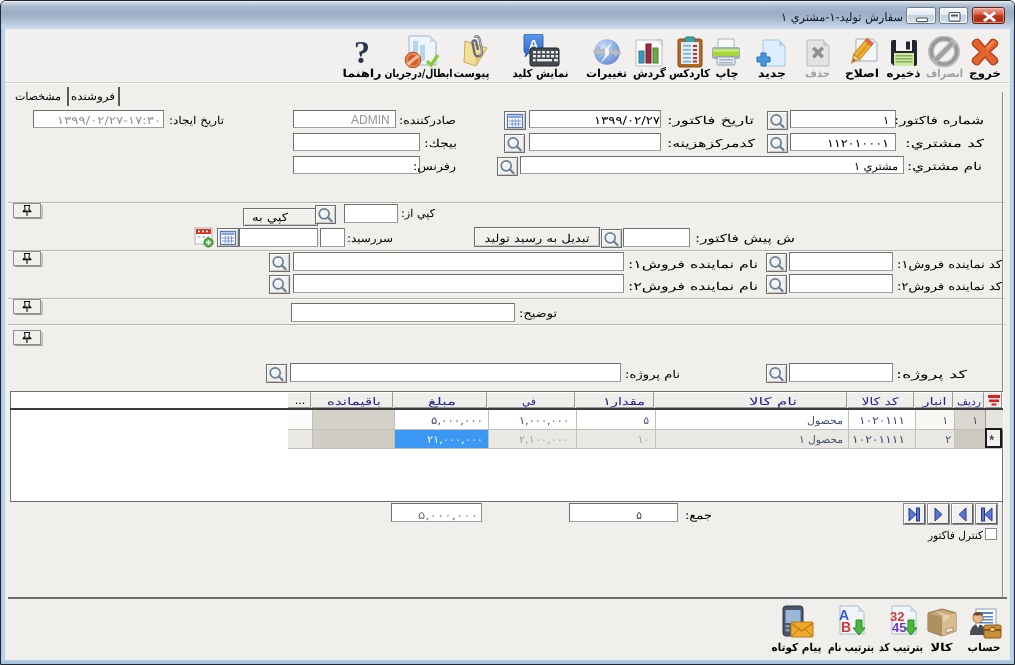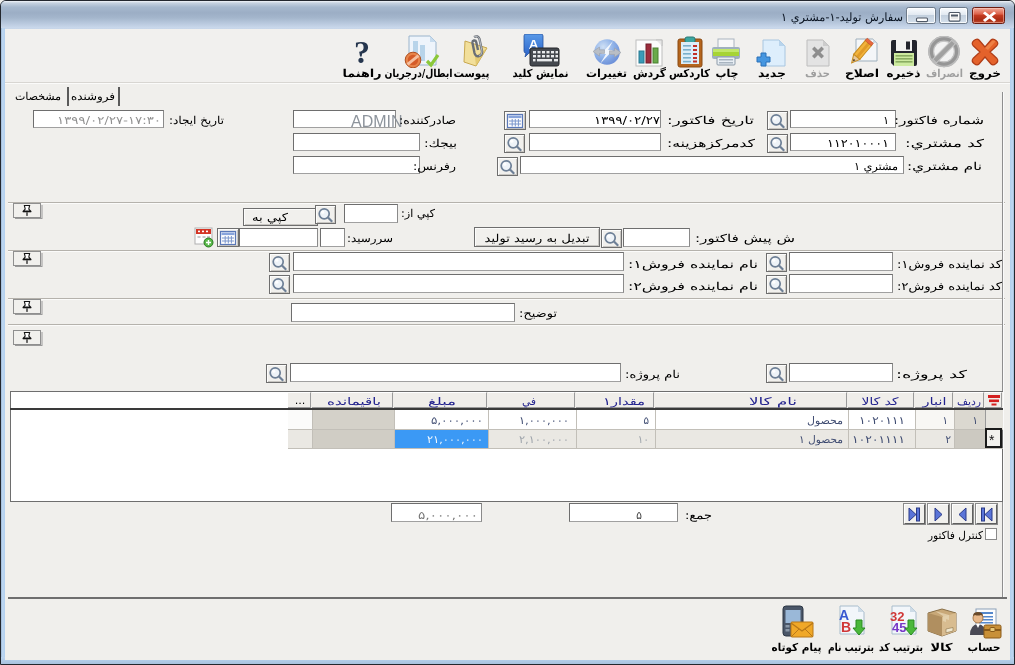--- a/index.html
+++ b/index.html
@@ -474,21 +474,21 @@
     </svg>
     <svg class="ic" style="left:13px;top:330px" width="30" height="17" viewBox="0 0 30 17">
     <rect x="0.5" y="0.5" width="27" height="14" fill="#f1f0ed" stroke="#8f8f8f" stroke-width="1"></rect>
     <path d="M28.5 2 L29.5 2 L29.5 16 L2 16 L2 15 L28.5 15 Z" fill="#9a9a9a"></path>
     <g transform="translate(14,7)">
         <path d="M-2.6 -4.5 L2.6 -4.5 L1.8 -1 L3.6 1 L-3.6 1 L-1.8 -1 Z" fill="#fff" stroke="#111" stroke-width="1.1"></path>
     <rect x="-4.2" y="1" width="8.4" height="1.3" fill="#111"></rect>
         <rect x="-0.6" y="2.3" width="1.2" height="3.6" fill="#111"></rect>
       </g>
     </svg>
-<span style="position:absolute;left:351px;top:113px;font-size:16px;color:#8d949c;z-index:40">ADMIN</span>
+<span style="position:absolute;left:351px;top:113px;font-size:12px;color:#8d949c;z-index:40">ADMIN</span>
 <svg id="txt" width="1015" height="665" viewBox="0 0 1015 665">
       <defs>
         <path id="g0" d="M700 0Q700 0 520 0Q520 425 483 645Q434 934 278 1300Q278 1300 474 1300Q595 1009 668 645Q700 490 700 0Z"></path>
         <path id="g1" d=""></path>
         <path id="g2" d="M750 -350H900V-500H750ZM500 -350H650V-500H500ZM1366 12Q1264 -158 921 -231Q744 -269 624 -269Q495 -269 423 -243Q130 -139 130 122Q130 239 193 352H377Q311 221 312 122Q314 -25 478 -70Q575 -96 636 -90Q762 -79 891 -55Q1068 -22 1152 58Q1211 114 1211 167Q1211 241 1085 270Q1019 285 905 331Q838 358 780 409Q716 466 715 581Q715 731 905 805Q1000 842 1104.0 842.0Q1208 842 1304 800Q1445 739 1472 566H1288Q1275 627 1209 660Q1169 680 1100 682Q1022 684 960 645Q900 607 900 573Q900 518 1025 476Q1273 393 1330 329Q1407 244 1409 155Q1410 87 1366 12Z"></path>
         <path id="g3" d="M632 550H816Q846 438 849 408Q859 305 932 228Q974 184 1075 184H1150V0H1020Q890 0 840 62Q772 -216 521 -349Q237 -500 -85 -500V-316Q219 -316 422 -188Q640 -50 675 158Q685 216 685 288Q685 414 632 550Z"></path>
         <path id="g4" d="M299 86Q222 0 70 0H-20V184H15Q114 184 158 228Q207 277 207 383V600H391V383Q391 277 440 228Q484 184 583 184H638V0H528Q378 0 299 86ZM349 1000H499V850H349ZM99 1000H249V850H99Z"></path>
         <path id="g5" d="M1277 -20Q1240 -29 1205 -29Q1142 -29 1087 -4Q950 57 932 189Q884 33 788 0Q720 -24 655 -24Q557 -24 485 25Q425 65 384 138Q341 79 285 46Q209 0 110 0H-20V184H55Q154 184 198 228Q278 308 278 408V600H462V444Q462 380 506 280Q549 181 653 181Q762 181 806 303Q843 406 843 600H1027Q1027 395 1046 345Q1110 175 1220 176Q1362 178 1362 456V750H1546V408Q1546 311 1629 228Q1673 184 1772 184H1847V0H1717Q1572 0 1454 96Q1386 6 1277 -20ZM775 1200H925V1050H775ZM900 950H1050V800H900ZM650 950H800V800H650Z"></path>
         <path id="g6" d="M868 52Q771 -50 624 -50Q418 -50 308 48Q244 0 140 0H-20V184H96Q148 184 191.5 219.5Q235 255 240 304Q260 485 395 565Q489 621 570 621Q746 621 837 537Q934 448 934 264Q934 121 868 52ZM406 199Q468 130 627 130Q674 130 693 148Q745 201 745 270Q745 345 705 383Q663 424 575 424Q529 424 483.5 394.0Q438 364 423 267Q416 230 406 199Z"></path>
         <path id="g7" d="M100 643H639V479H100Z"></path>

